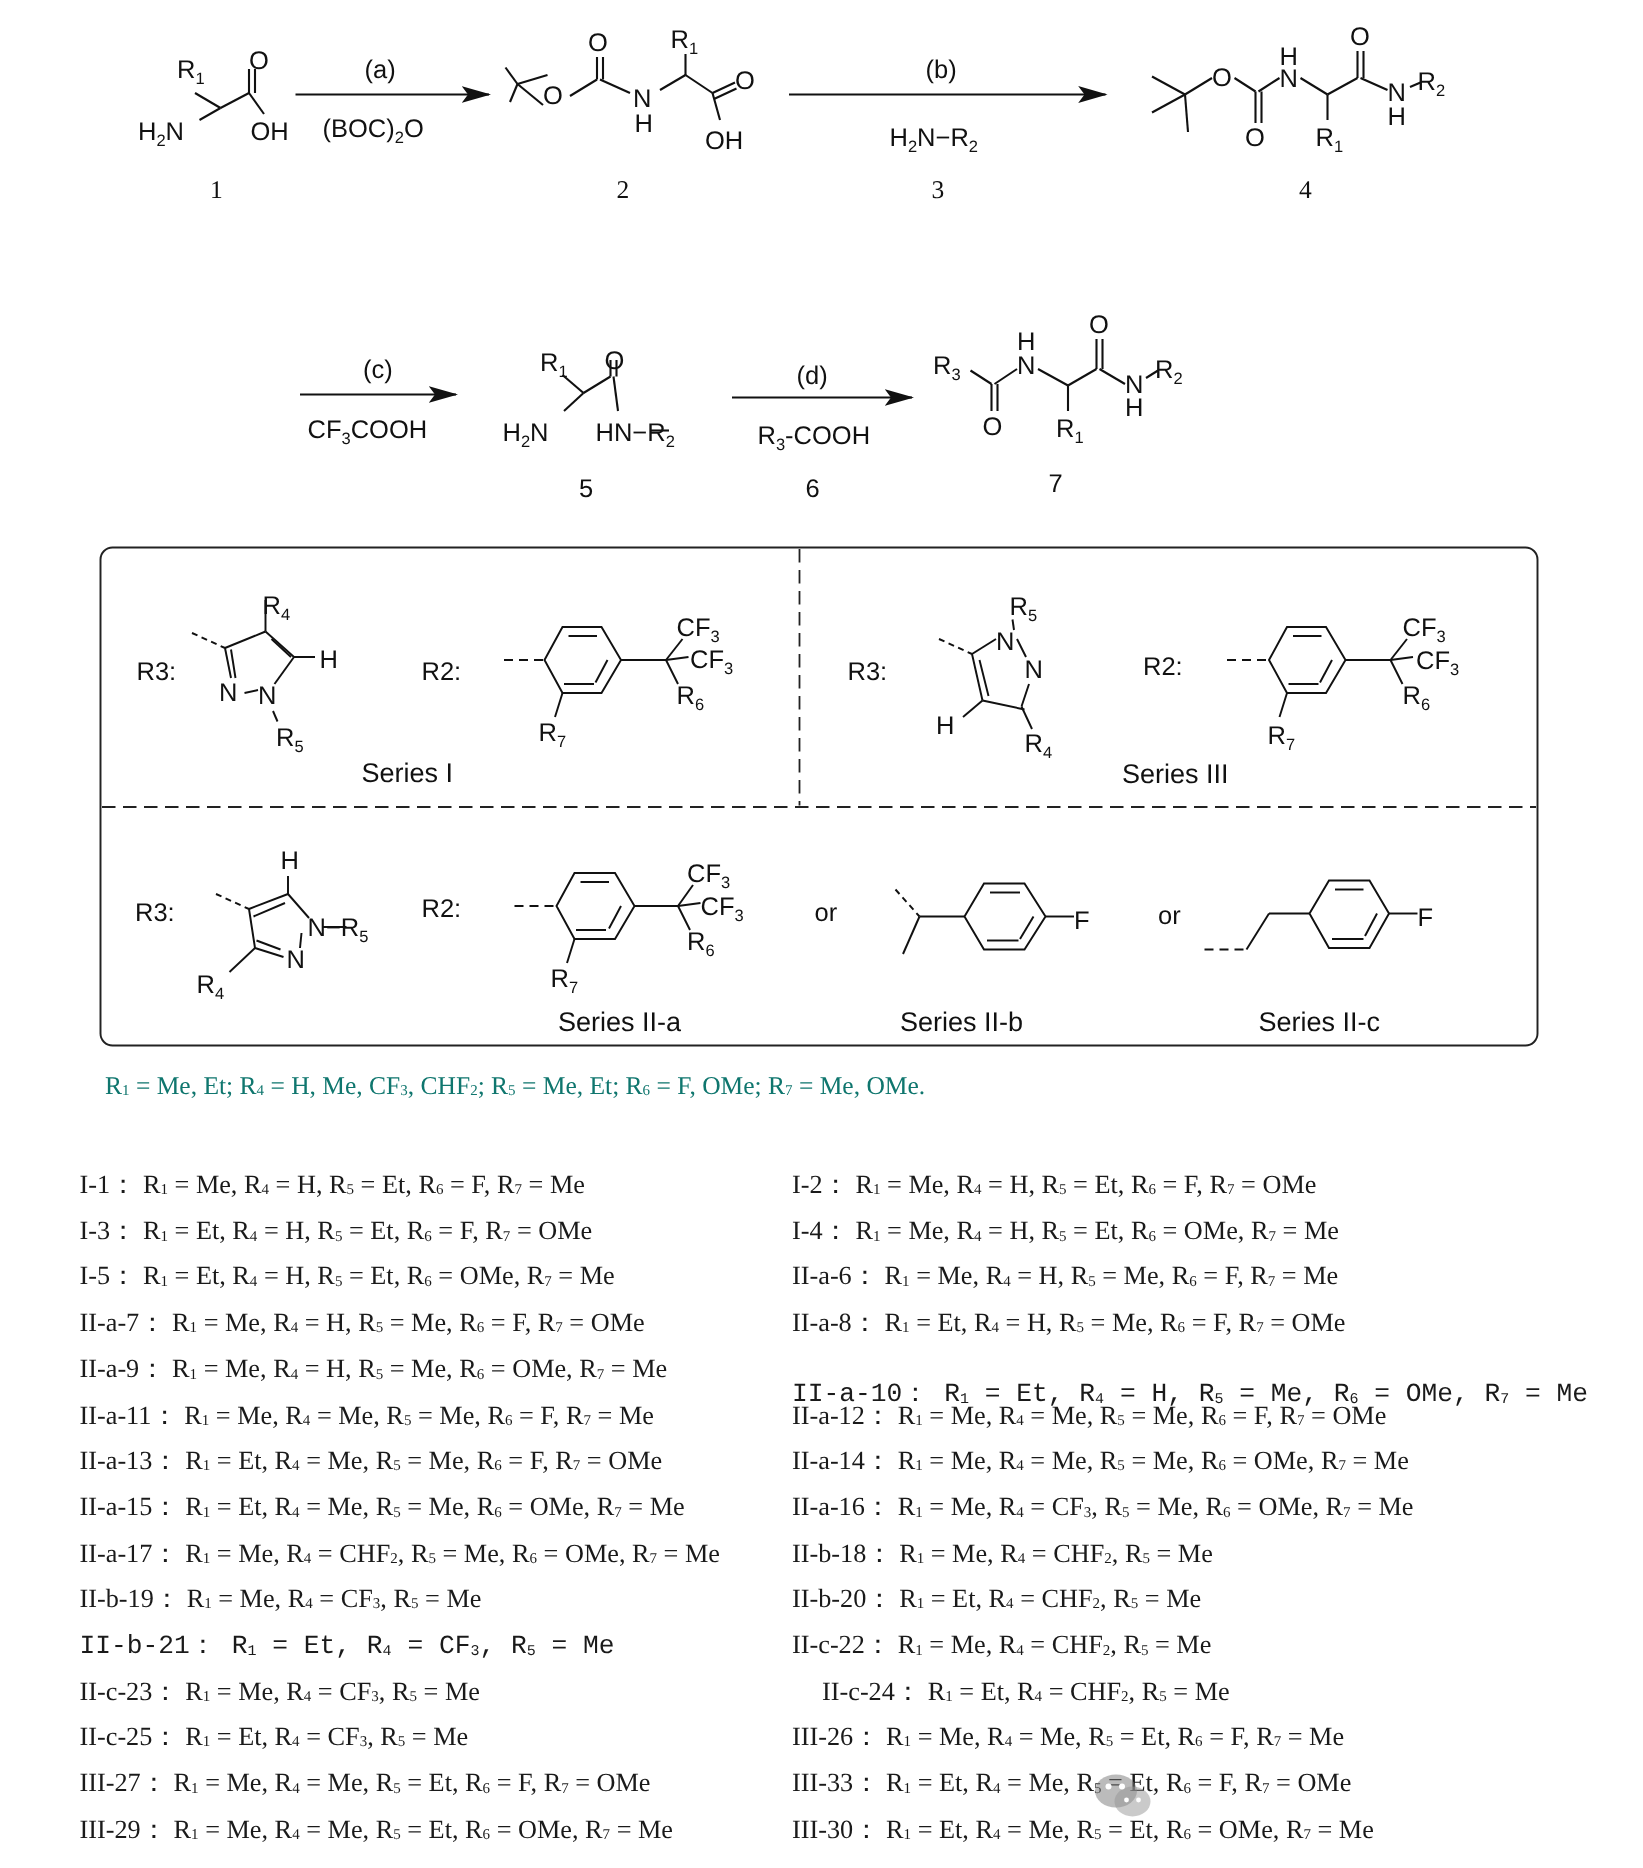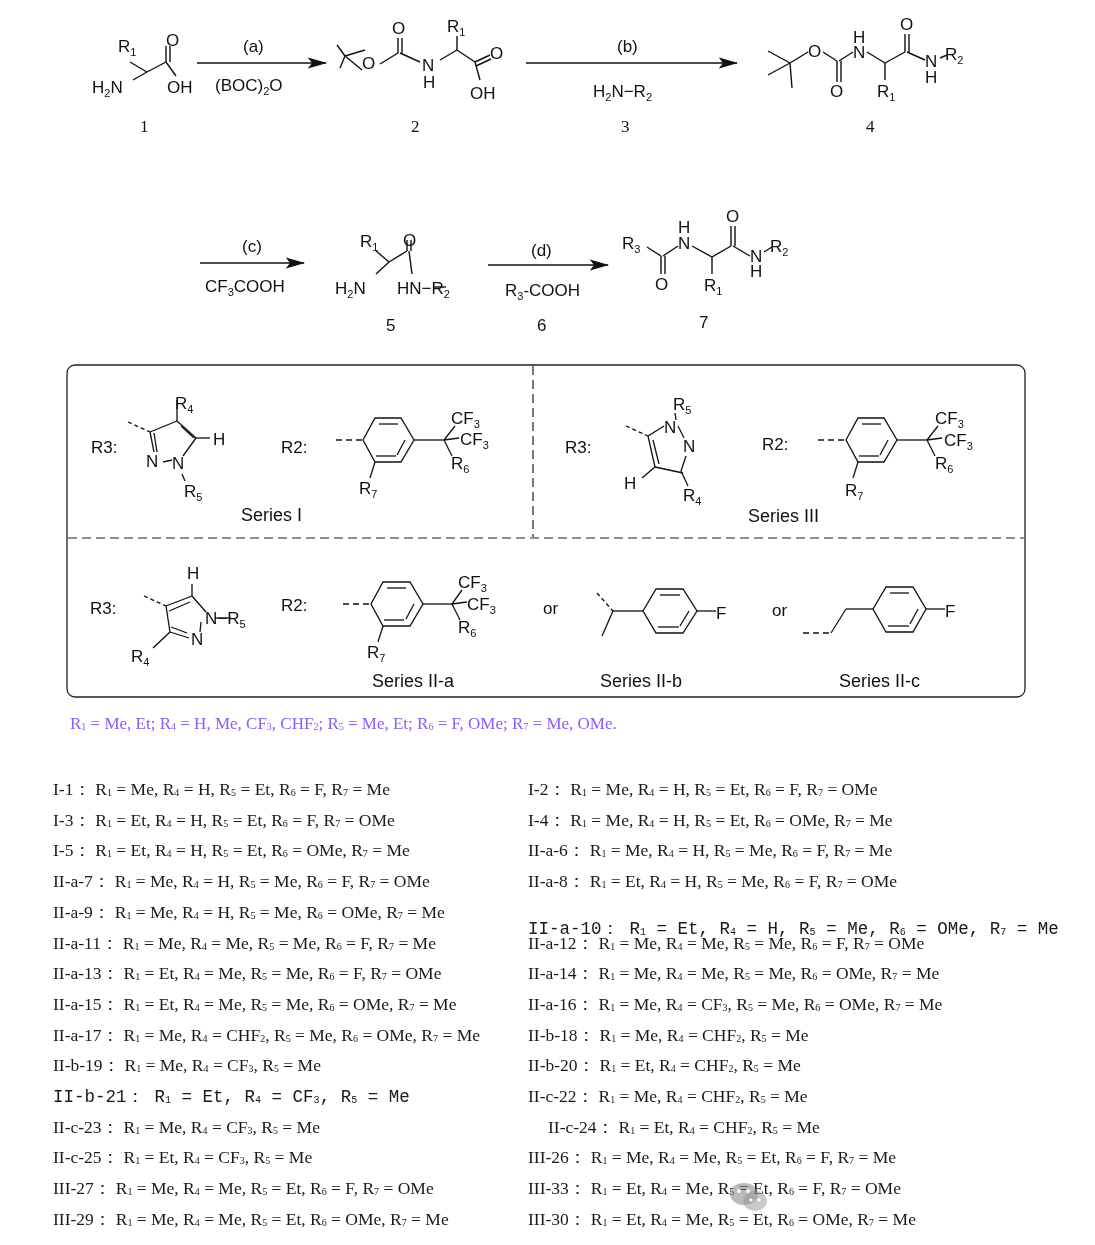--- a/index.html
+++ b/index.html
@@ -1,20 +1,20 @@
 <!DOCTYPE html>
 <html><head>
 <meta charset="utf-8">
 <style>
   html,body{margin:0;padding:0;background:#ffffff;}
   body{width:1095px;height:1245px;position:relative;overflow:hidden;font-family:"Liberation Sans",sans-serif;color:#111;}
   svg text{font-family:"Liberation Sans",sans-serif;fill:#111;}
   .serif{font-family:"Liberation Serif",serif;}
   #scheme{position:absolute;left:0;top:0;}
-  .legend{position:absolute;left:70px;top:714px;font-family:"Liberation Serif",serif;font-size:17px;color:#8b5cf6;white-space:nowrap;}
+  .legend{position:absolute;left:70px;top:714px;font-family:"Liberation Serif",serif;font-size:17px;color:#0f766e;white-space:nowrap;}
   .cmpd{position:absolute;font-family:"Liberation Serif",serif;font-size:17.5px;color:#1a1a1a;white-space:nowrap;}
   .cmpd sub{font-size:10px;vertical-align:-1px;}
   .legend sub{font-size:10px;vertical-align:-1px;}
   .watermark{position:absolute;left:728px;top:1180px;font-family:"DejaVu Sans",sans-serif;font-size:30px;color:rgba(120,120,120,0.55);white-space:nowrap;display:flex;align-items:center;gap:6px;}
   .wm-icon{width:42px;height:34px;position:relative;}
 </style>
 </head>
 <body>
 
 <svg id="scheme" width="1095" height="700" viewBox="0 0 1095 700" xmlns="http://www.w3.org/2000/svg">

